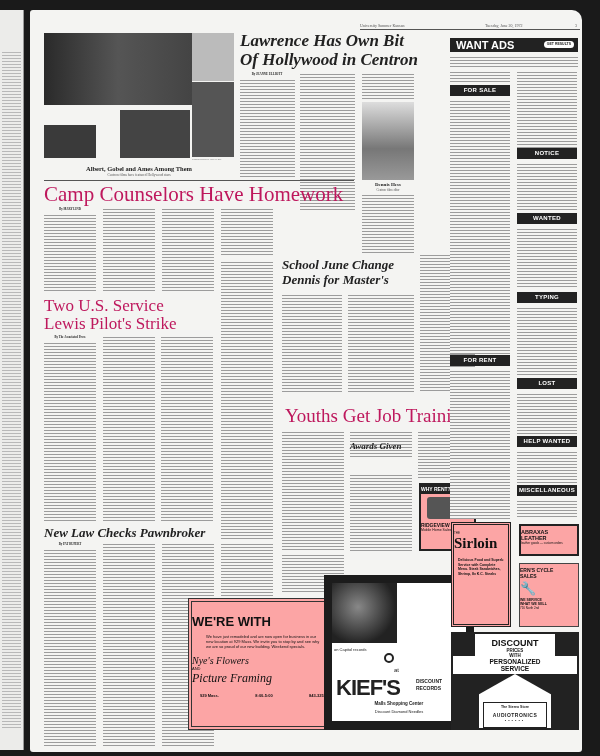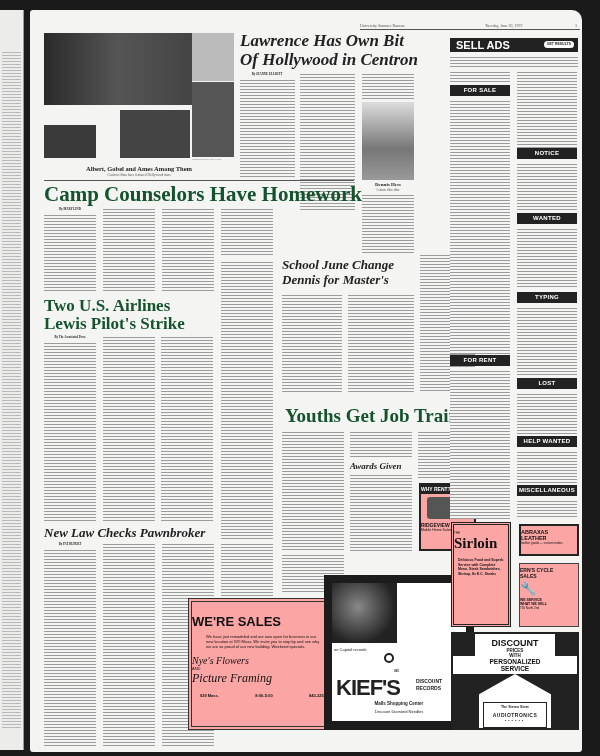--- a/index.html
+++ b/index.html
@@ -5,21 +5,21 @@
 *{box-sizing:border-box;margin:0;padding:0}
 body{width:600px;height:756px;background:#1a1a1a;position:relative;overflow:hidden;font-family:"Liberation Serif",serif;color:#222}
 .leftpage{position:absolute;left:0;top:10px;width:24px;height:740px;background:#ececea;border-right:1px solid #999}
 .leftpage .lines{position:absolute;left:2px;right:2px;top:40px;bottom:20px;background:repeating-linear-gradient(#ececea 0 2px,#b8b8b8 2px 3px)}
 .page{position:absolute;left:30px;top:10px;width:552px;height:742px;background:#f4f4f2;border-radius:3px 10px 3px 3px}
 .abs{position:absolute}
 .txt{background:repeating-linear-gradient(#f4f4f2 0 2px,#9c9c9c 2px 3px);}
 .headrule{border-top:1px solid #555}
 .photo{background:#333}
 .h1{font-weight:bold;font-style:italic;color:#222;line-height:1}
-.hd{font-weight:bold;color:#14532d;line-height:1}
+.hd{font-weight:normal;color:#be185d;line-height:1}
 .sect{background:#222;color:#fff;font-family:"Liberation Sans",sans-serif;font-size:6px;font-weight:bold;text-align:center;line-height:11px;letter-spacing:.3px}
 .adbox{border:2px solid #222;background:#fca5a5;font-family:"Liberation Sans",sans-serif;color:#111}
 .caption{font-size:6.5px;text-align:center;font-weight:bold}
 .subcap{font-size:3.5px;text-align:center;color:#555}
 </style>
 </head>
 <body>
 
 <div class="leftpage">
     <div class="lines"></div>
@@ -54,57 +54,57 @@
 
   <div class="abs headrule" style="left:14px;top:170px;width:310px"></div>
   <div class="abs hd" style="left:14px;top:174px;font-size:21px">Camp Counselors Have Homework</div>
   <div class="abs" style="left:14px;top:197px;width:52px;font-size:3px;text-align:center;font-weight:bold">By MARY LIND</div>
   <div class="abs txt" style="left:14px;top:203px;width:52px;height:78px"></div>
   <div class="abs txt" style="left:73px;top:197px;width:52px;height:84px"></div>
   <div class="abs txt" style="left:132px;top:197px;width:52px;height:84px"></div>
   <div class="abs txt" style="left:191px;top:197px;width:52px;height:50px"></div>
   <div class="abs txt" style="left:191px;top:250px;width:52px;height:280px"></div>
 
-  <div class="abs hd" style="left:14px;top:287px;font-size:17px">Two U.S. Airlines</div>
+  <div class="abs hd" style="left:14px;top:287px;font-size:17px">Two U.S. Service</div>
   <div class="abs hd" style="left:14px;top:305px;font-size:17px">Lewis Pilot's Strike</div>
   <div class="abs" style="left:14px;top:325px;width:52px;font-size:3px;text-align:center;font-weight:bold">By The Associated Press</div>
   <div class="abs txt" style="left:14px;top:331px;width:52px;height:180px"></div>
   <div class="abs txt" style="left:73px;top:325px;width:110px;height:186px;background:repeating-linear-gradient(90deg,transparent 0 52px,#f4f4f2 52px 58px),repeating-linear-gradient(#f4f4f2 0 2px,#9c9c9c 2px 3px)"></div>
 
   <div class="abs h1" style="left:252px;top:248px;font-size:13px">School June Change</div>
   <div class="abs h1" style="left:252px;top:263px;font-size:13px">Dennis for Master's</div>
   <div class="abs txt" style="left:252px;top:283px;width:60px;height:100px"></div>
   <div class="abs txt" style="left:318px;top:283px;width:66px;height:100px"></div>
   <div class="abs txt" style="left:390px;top:243px;width:55px;height:140px"></div>
 
   <div class="abs hd" style="left:255px;top:396px;font-size:19px">Youths Get Job Training</div>
   <div class="abs txt" style="left:252px;top:420px;width:62px;height:120px"></div>
   <div class="abs txt" style="left:320px;top:420px;width:62px;height:28px"></div>
   <div class="abs txt" style="left:388px;top:420px;width:57px;height:48px"></div>
 
-  <div class="abs h1" style="left:320px;top:452px;font-size:9px">Awards Given</div>
+  <div class="abs h1" style="left:320px;top:432px;font-size:9px">Awards Given</div>
   <div class="abs txt" style="left:320px;top:463px;width:62px;height:80px"></div>
 
   <div class="abs adbox" style="left:389px;top:473px;width:57px;height:68px">
     <div style="background:#222;color:#fff;font-size:5px;font-weight:bold;line-height:9px">WHY RENT?</div>
     <div style="height:22px;margin:3px 6px;background:#555;border-radius:3px"></div>
     <div style="font-size:5px;font-weight:bold">RIDGEVIEW</div>
     <div style="font-size:3.5px">Mobile Home Sales</div>
   </div>
 
   <div class="abs h1" style="left:14px;top:516px;font-size:13px">New Law Checks Pawnbroker</div>
   <div class="abs" style="left:14px;top:532px;width:52px;font-size:3px;text-align:center;font-weight:bold">By PAT RUPERT</div>
   <div class="abs txt" style="left:14px;top:538px;width:52px;height:200px"></div>
   <div class="abs txt" style="left:73px;top:532px;width:52px;height:206px"></div>
   <div class="abs txt" style="left:132px;top:532px;width:52px;height:206px"></div>
   <div class="abs txt" style="left:191px;top:532px;width:52px;height:55px"></div>
   <div class="abs txt" style="left:252px;top:543px;width:62px;height:40px"></div>
 
   <div class="abs adbox" style="left:158px;top:588px;width:150px;height:132px;border:4px double #333">
-    <div style="font-size:13px;font-weight:bold;margin-top:12px">WE'RE SALES</div>
+    <div style="font-size:13px;font-weight:bold;margin-top:12px">WE'RE WITH</div>
     <div style="font-size:4px;margin:5px 14px;line-height:5px">We have just remodeled and are now open for business in our new location at 929 Mass. We invite you to stop by and see why we are so proud of our new building. Weekend specials.</div>
     <div style="font-family:'Liberation Serif',serif;font-size:10px;font-style:italic;margin-top:6px">Nye's Flowers</div>
     <div style="font-size:4px">AND</div>
     <div style="font-family:'Liberation Serif',serif;font-size:12px;font-style:italic">Picture Framing</div>
     <div style="display:flex;justify-content:space-between;font-size:4px;margin:7px 8px 0;font-weight:bold">
       <span>929 Mass.</span>
       <span>8:00-5:00</span>
       <span>843-3253</span>
     </div>
   </div>
@@ -116,21 +116,21 @@
     <div class="abs" style="left:60px;top:78px;width:10px;height:10px;border:2px solid #222;border-radius:50%"></div>
     <div class="abs" style="left:70px;top:92px;font-size:6px;font-family:'Liberation Sans',sans-serif">at</div>
     <div class="abs" style="left:12px;top:100px;font-size:22px;font-weight:bold;font-family:'Liberation Sans',sans-serif;letter-spacing:-1px">KIEF'S</div>
     <div class="abs" style="left:92px;top:103px;font-size:5px;font-weight:bold;font-family:'Liberation Sans',sans-serif">DISCOUNT</div>
     <div class="abs" style="left:92px;top:110px;font-size:5px;font-weight:bold;font-family:'Liberation Sans',sans-serif">RECORDS</div>
     <div class="abs" style="left:8px;top:126px;width:134px;text-align:center;font-size:4.5px;font-weight:bold;font-family:'Liberation Sans',sans-serif">Malls Shopping Center</div>
     <div class="abs" style="left:8px;top:134px;width:134px;text-align:center;font-size:4px;font-family:'Liberation Sans',sans-serif">Discount Diamond Needles</div>
   </div>
 
   <div class="abs" style="left:420px;top:28px;width:128px;height:14px;background:#222;color:#fff;font-family:'Liberation Sans',sans-serif;font-weight:bold;font-size:11px;line-height:14px;padding-left:6px">
-    <span>SELL ADS</span>
+    <span>WANT ADS</span>
     <span style="position:absolute;right:4px;top:3px;font-size:3.5px;background:#fff;color:#222;padding:1px 3px;border-radius:4px;line-height:5px">GET RESULTS</span>
   </div>
   <div class="abs txt" style="left:420px;top:45px;width:128px;height:12px"></div>
 
   <div class="abs txt" style="left:420px;top:60px;width:60px;height:12px"></div>
   <div class="abs sect" style="left:420px;top:75px;width:60px">FOR SALE</div>
   <div class="abs txt" style="left:420px;top:89px;width:60px;height:255px"></div>
   <div class="abs sect" style="left:420px;top:345px;width:60px">FOR RENT</div>
   <div class="abs txt" style="left:420px;top:359px;width:60px;height:150px"></div>
 

